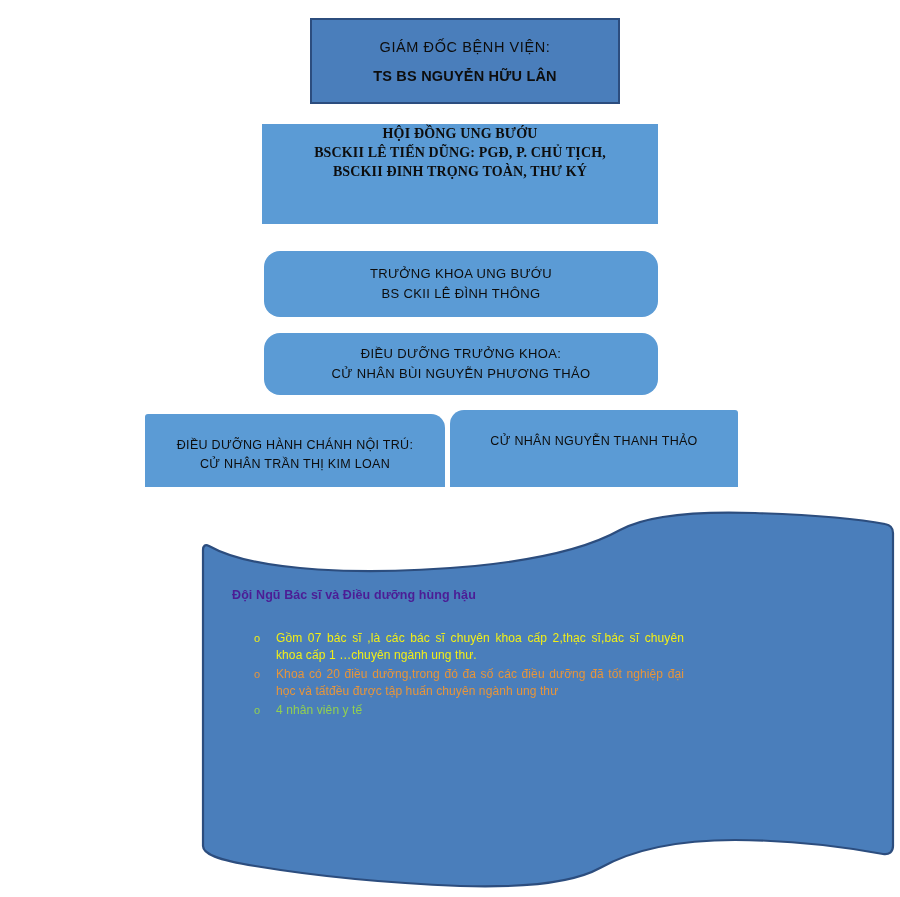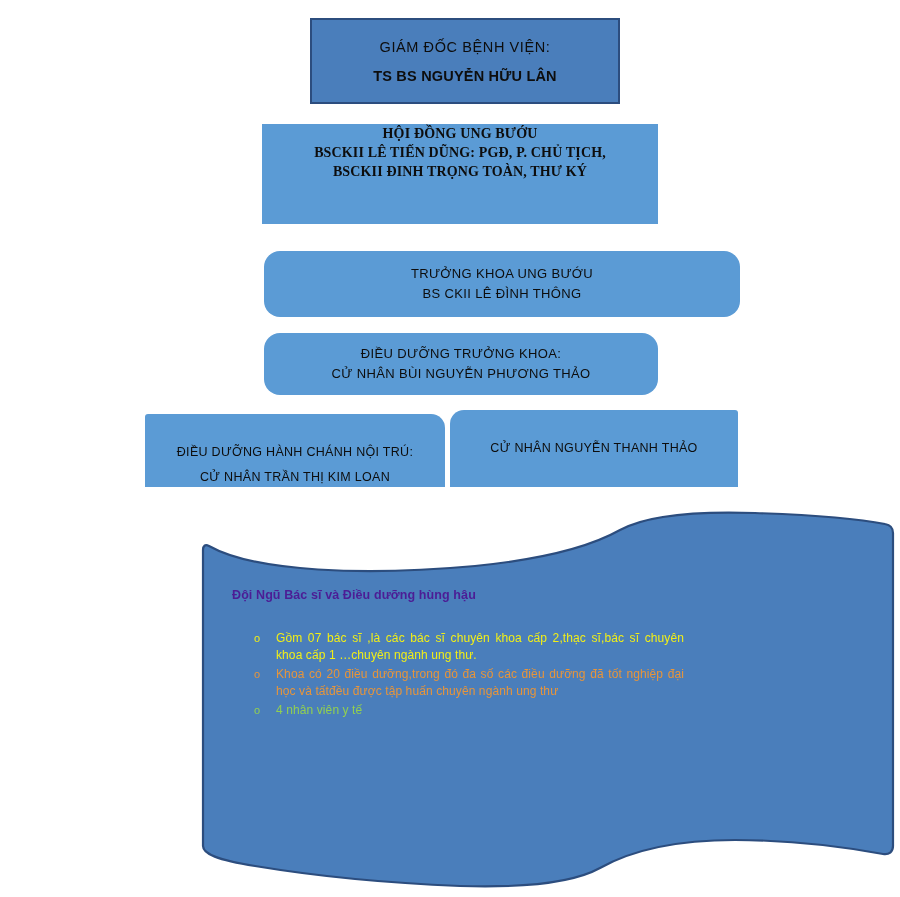--- a/index.html
+++ b/index.html
@@ -57,28 +57,28 @@
 
   
   .rounded-box {
     background: #5B9BD5;
     border-radius: 16px;
     justify-content: center;
     font-size: 13px;
     line-height: 20px;
     letter-spacing: 0.35px;
   }
-  #box-head-dept { left: 264px; top: 251px; width: 476px; height: 66px; }
+  #box-head-dept { left: 264px; top: 251px; width: 394px; height: 66px; }
   #box-head-nurse { left: 264px; top: 333px; width: 394px; height: 62px; }
 
   
   .flagtop-box {
     background: #5B9BD5;
-    justify-content: space-between;
-    padding-top: 29px;
+    justify-content: flex-start;
+    padding-top: 22px;
     font-size: 12.5px;
     line-height: 19px;
     letter-spacing: 0.3px;
   }
   #box-nurse-inpatient {
     left: 145px; top: 414px; width: 300px; height: 73px;
     border-radius: 3px 14px 0 0;
   }
   #box-nurse-outpatient {
     left: 450px; top: 410px; width: 288px; height: 77px;

